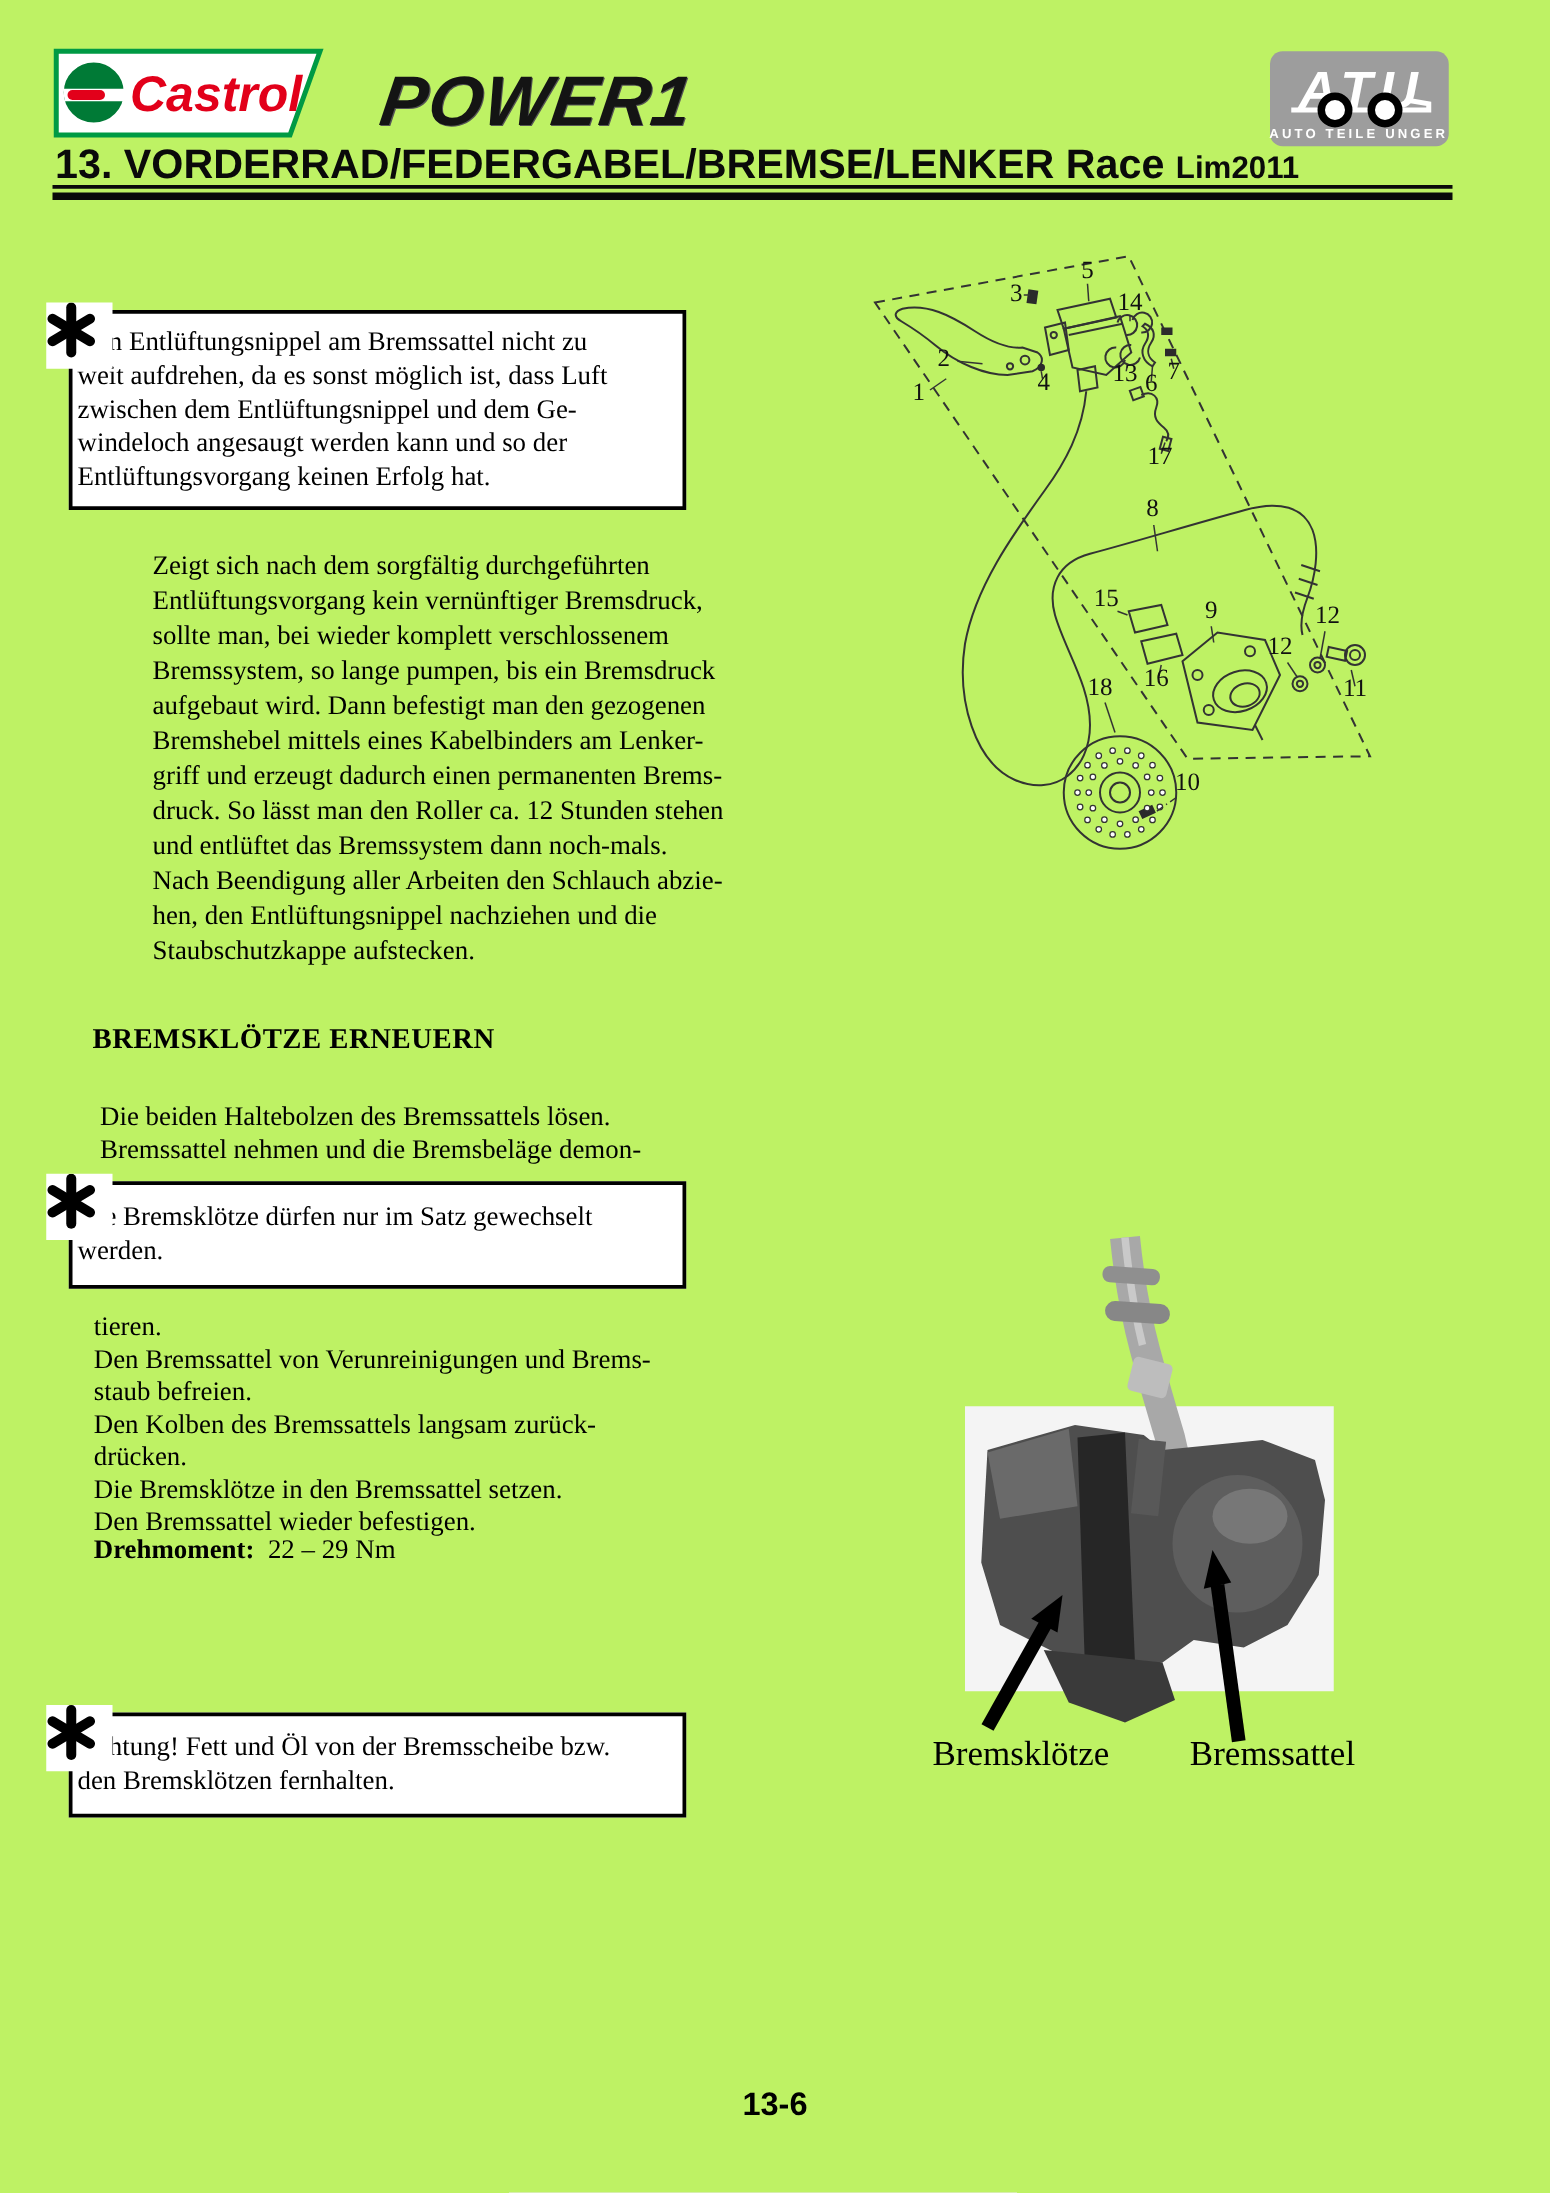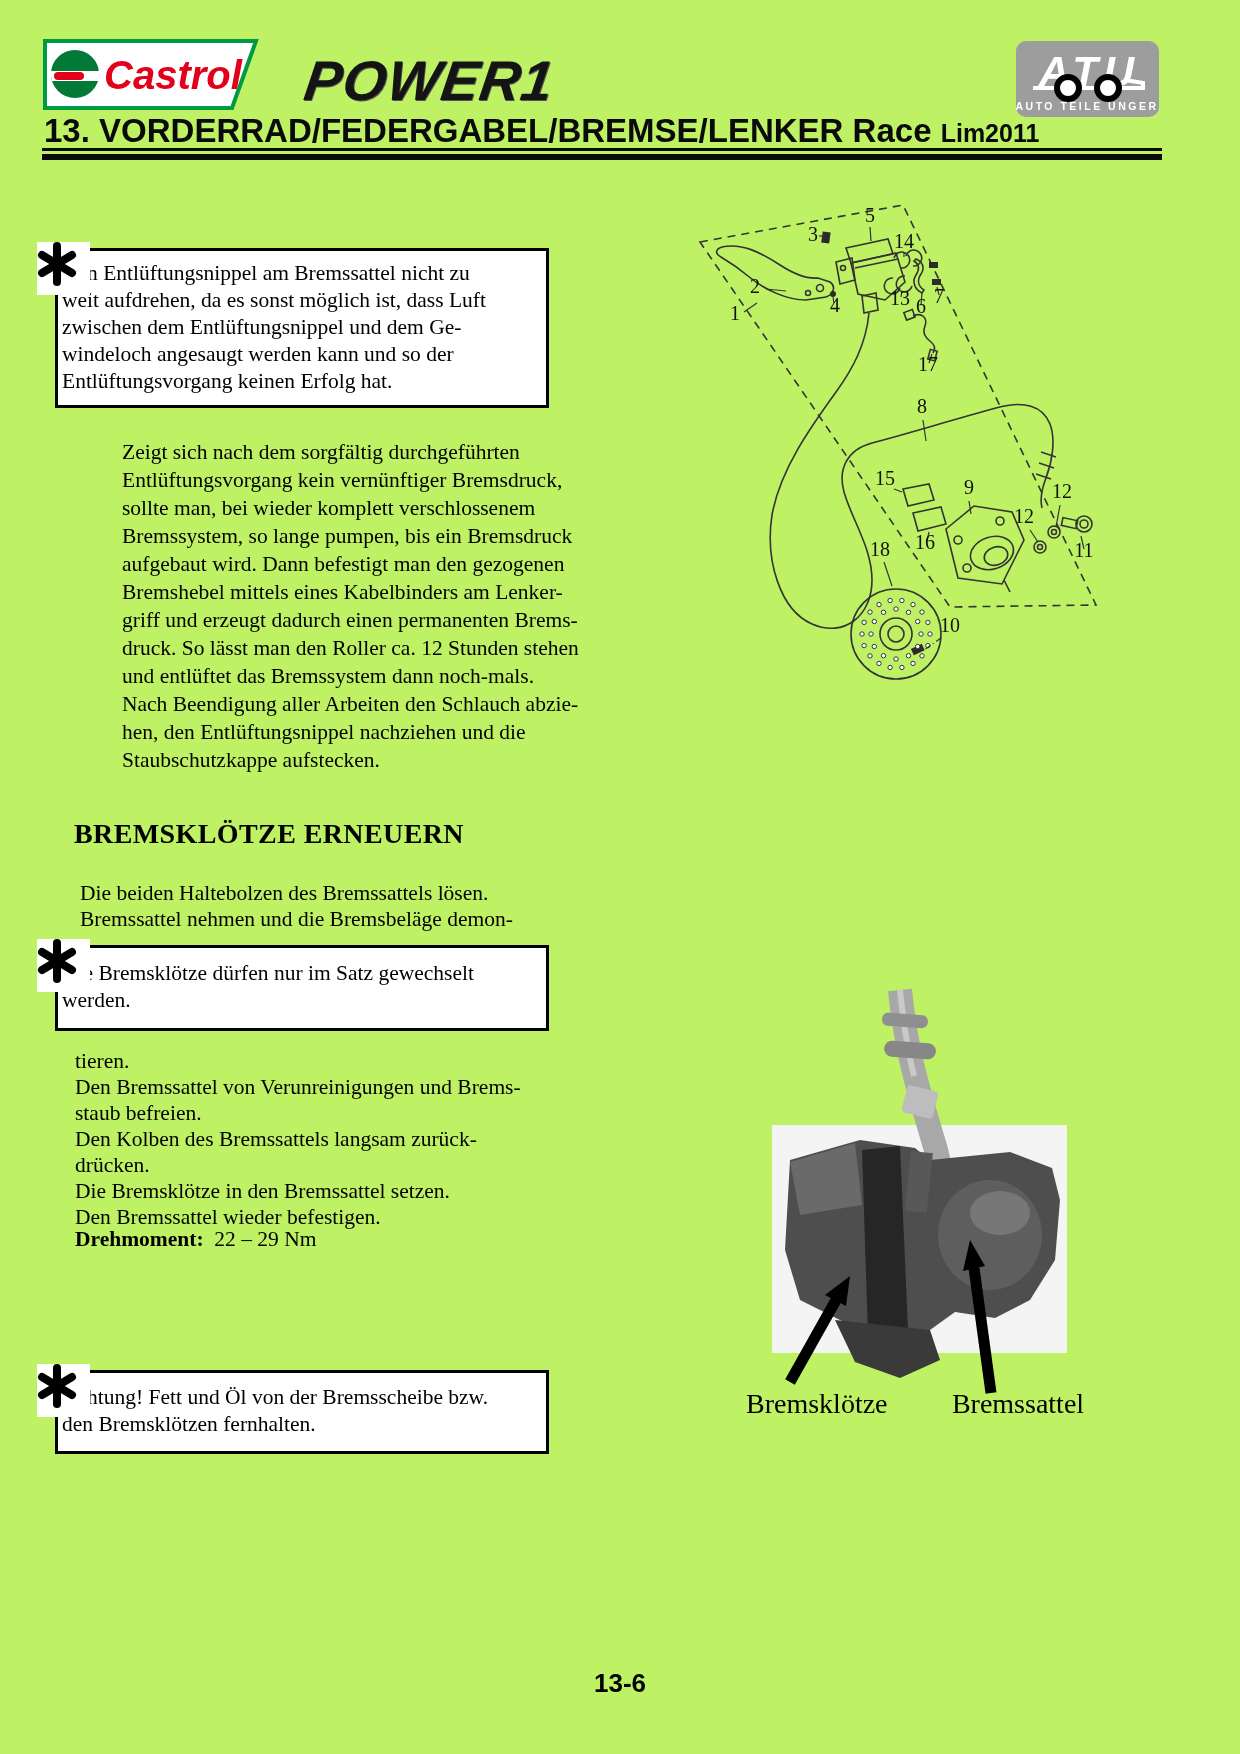--- a/index.html
+++ b/index.html
@@ -35,21 +35,21 @@
     font-size:21.5px; line-height:27px; padding:8px 4px 10px 4px;
   }
   .note-star {
     position:absolute; left:-21px; top:-9px; width:53px; height:53px;
     background:#fff; display:flex; align-items:flex-start; justify-content:flex-start;
   }
 
   
   .body-text { white-space:pre; font-size:21.5px; line-height:28px; }
   .steps-text { line-height:26px; }
-  .section-heading { font-weight:bold; font-size:28px; letter-spacing:0.4px; }
+  .section-heading { font-weight:bold; font-size:23px; letter-spacing:0.4px; }
   .torque b { font-weight:bold; }
   .fig-label { font-size:28px; text-align:center; }
 
   .footer-num {
     position:absolute; left:0; top:1668px; width:1240px; text-align:center;
     font-family:"Liberation Sans","DejaVu Sans",sans-serif;
     font-weight:bold; font-size:26px;
   }
 
   

